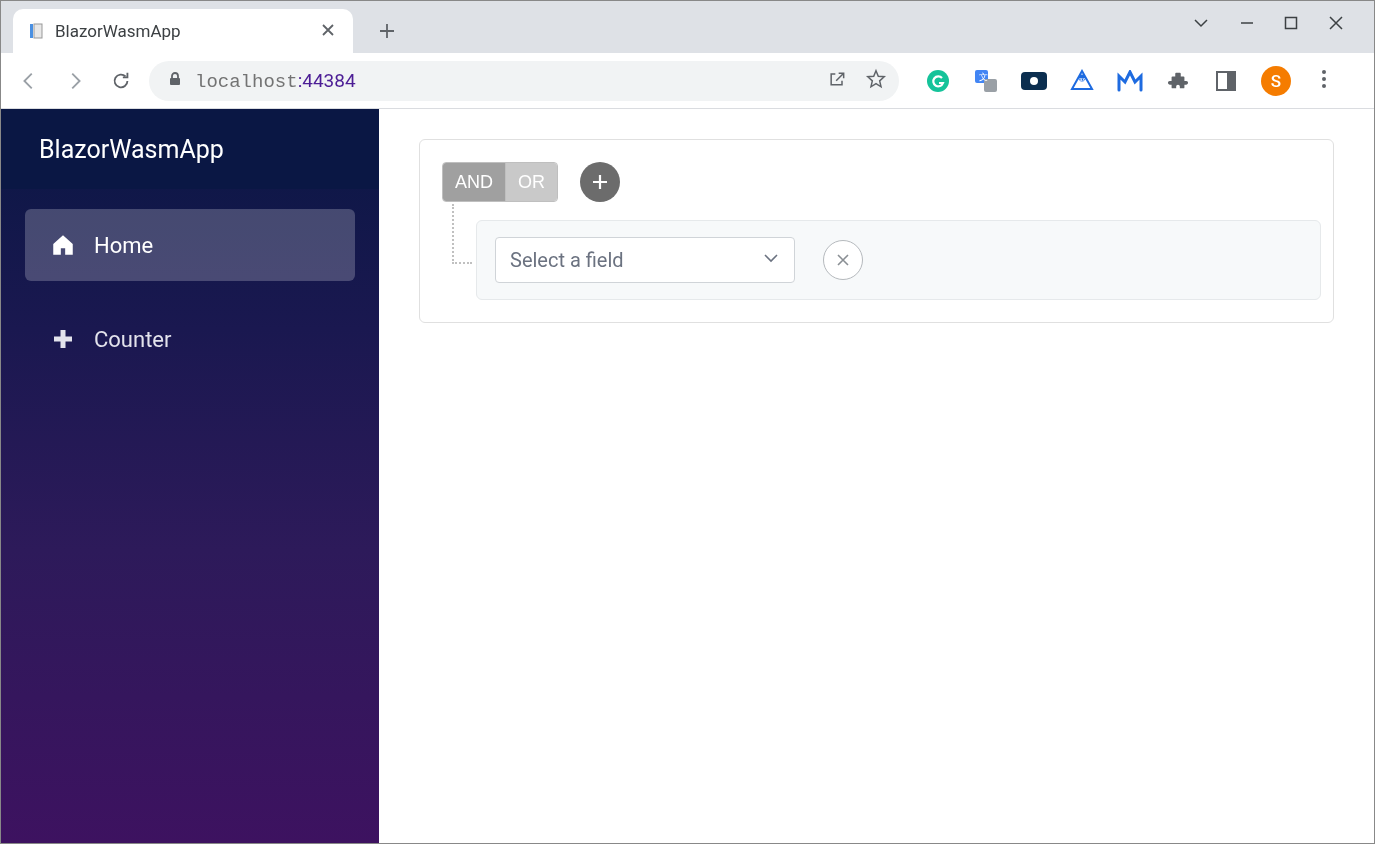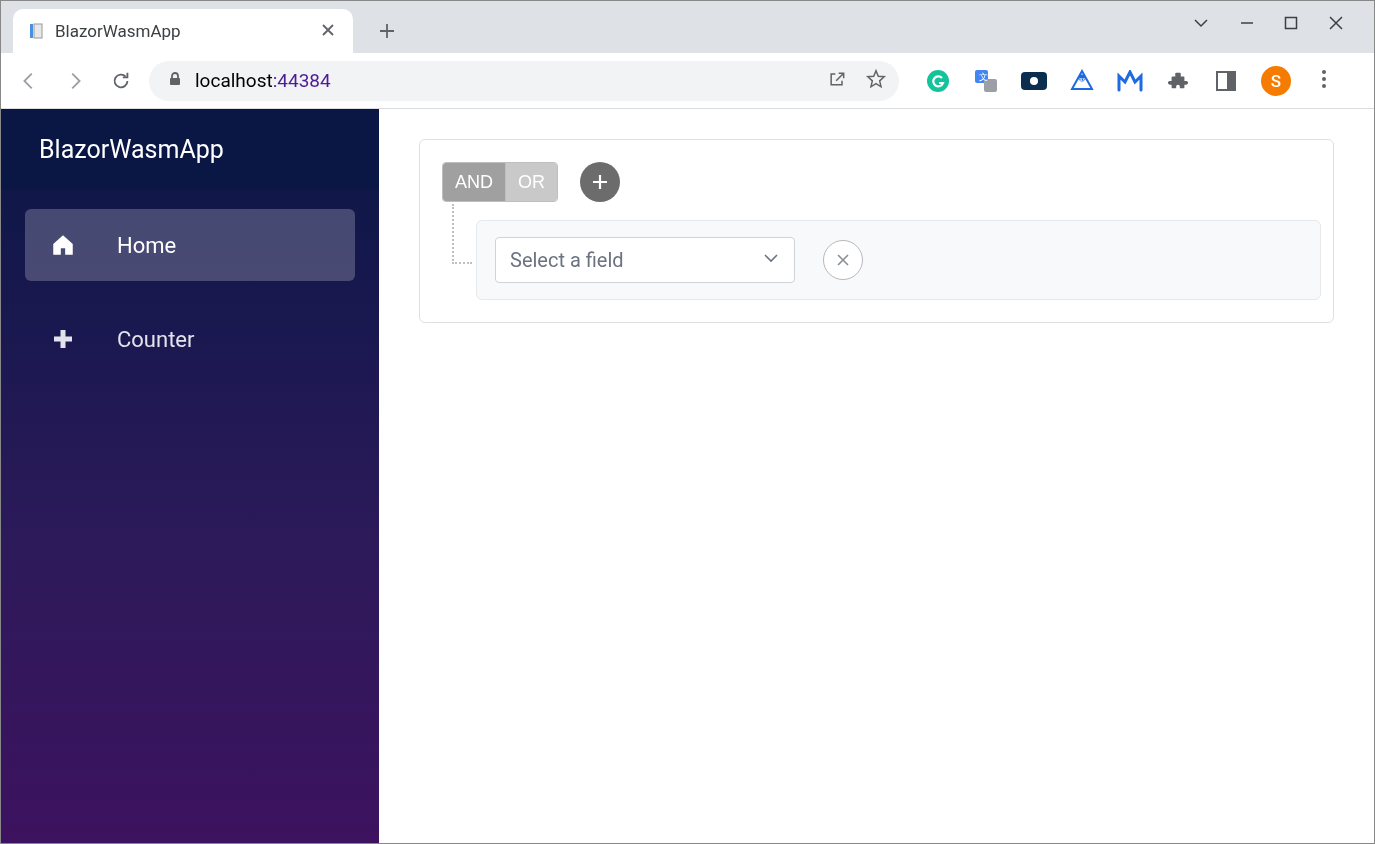--- a/index.html
+++ b/index.html
@@ -56,21 +56,21 @@
     background: #f1f3f4;
     border-radius: 20px;
     display: flex;
     align-items: center;
     padding: 0 12px 0 18px;
     gap: 12px;
     max-width: 750px;
   }
   .omnibox .lock { color:#5f6368; }
   .omnibox .url { font-size: 19px; color:#202124; }
-  .omnibox .url .host { color:#000000; }
+  .omnibox .url .host { color:#737373;font-family:Liberation Mono, monospace; }
   .omnibox .url .port { color:#4c1d95; }
   .omnibox-actions { margin-left:auto; display:flex; gap:18px; align-items:center;}
   .omnibox-actions span { color:#5f6368; cursor:pointer; }
   .ext-icons { display:flex; gap:22px; align-items:center; margin-left: 16px;}
   .ext-icons .ext { width:26px; height:26px; display:flex; align-items:center; justify-content:center; cursor:pointer;}
   .avatar { width:30px; height:30px; border-radius:50%; background:#f57c00; color:#fff; display:flex; align-items:center; justify-content:center; font-size:17px; font-weight:500;}
   .kebab { color:#5f6368; cursor:pointer; padding: 0 8px;}
 
   
   .app { flex:1; display:flex; overflow:hidden; }
@@ -91,21 +91,21 @@
     font-weight: 400;
     color:#fff;
   }
   .nav { padding: 20px 24px; display:flex; flex-direction:column; gap: 22px;}
   .nav-item {
     height: 72px;
     border-radius: 6px;
     display:flex;
     align-items:center;
     padding-left: 24px;
-    gap: 40px;
+    gap: 17px;
     font-size: 22px;
     color:#e3e3ec;
     cursor:pointer;
   }
   .nav-item.active { background: rgba(255,255,255,0.22); color:#fff;}
   .nav-item .ic { width:28px; height:28px; display:flex; align-items:center; justify-content:center;}
 
   .main { flex:1; background:#fff; display:flex; flex-direction:column;}
   .topbar {
     height: 80px;

